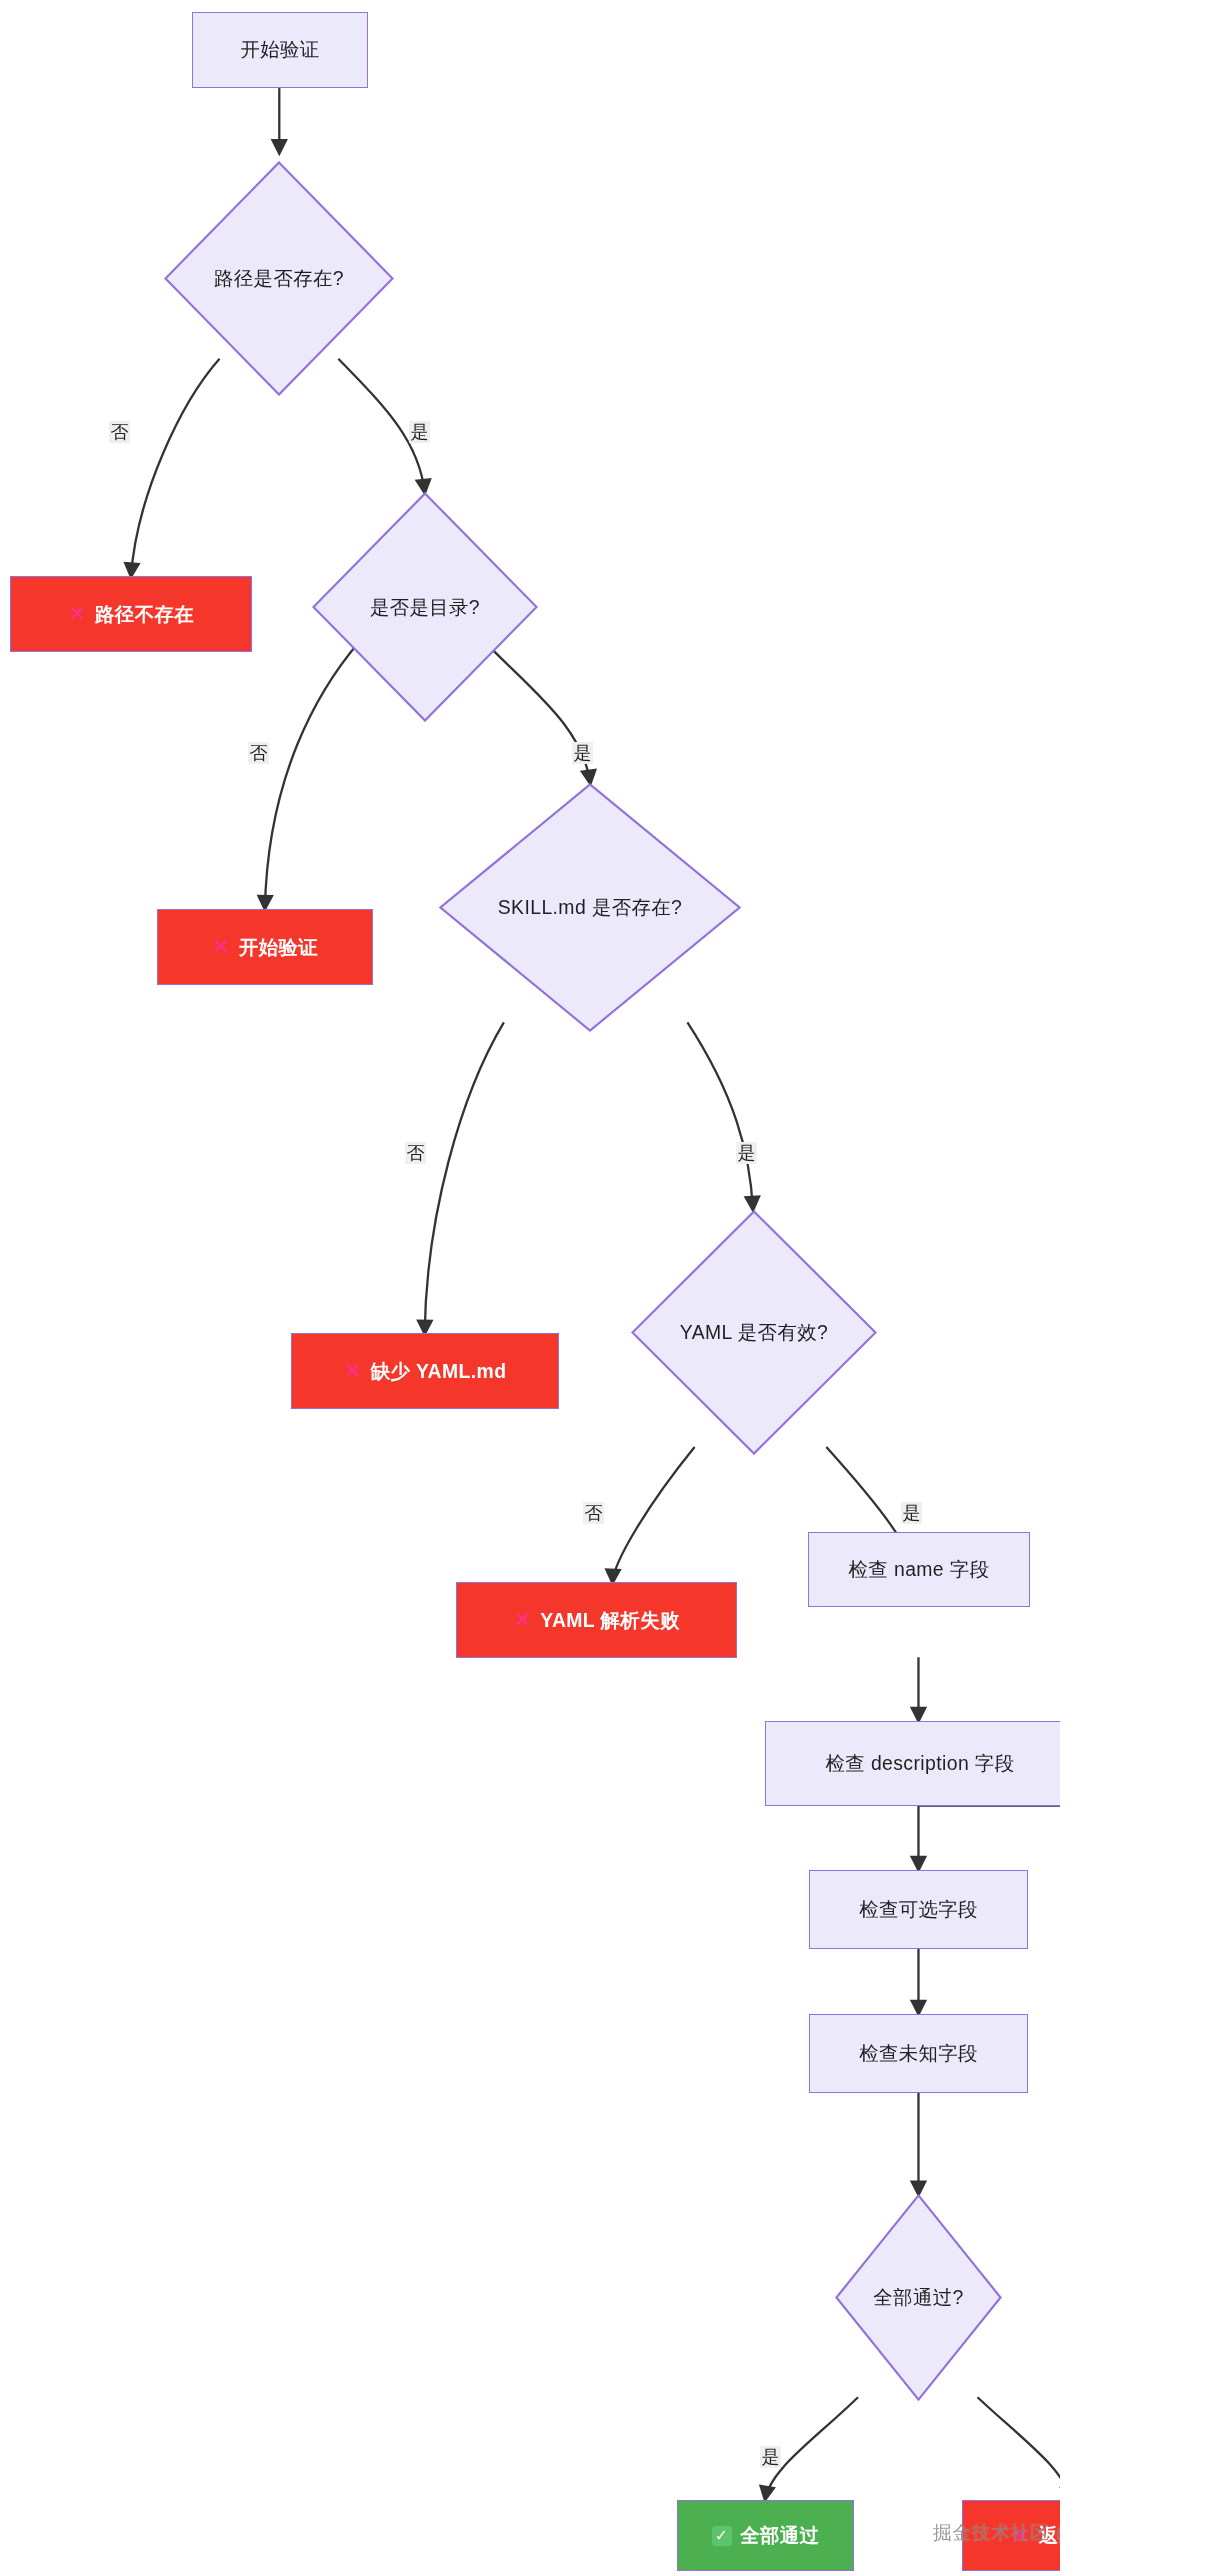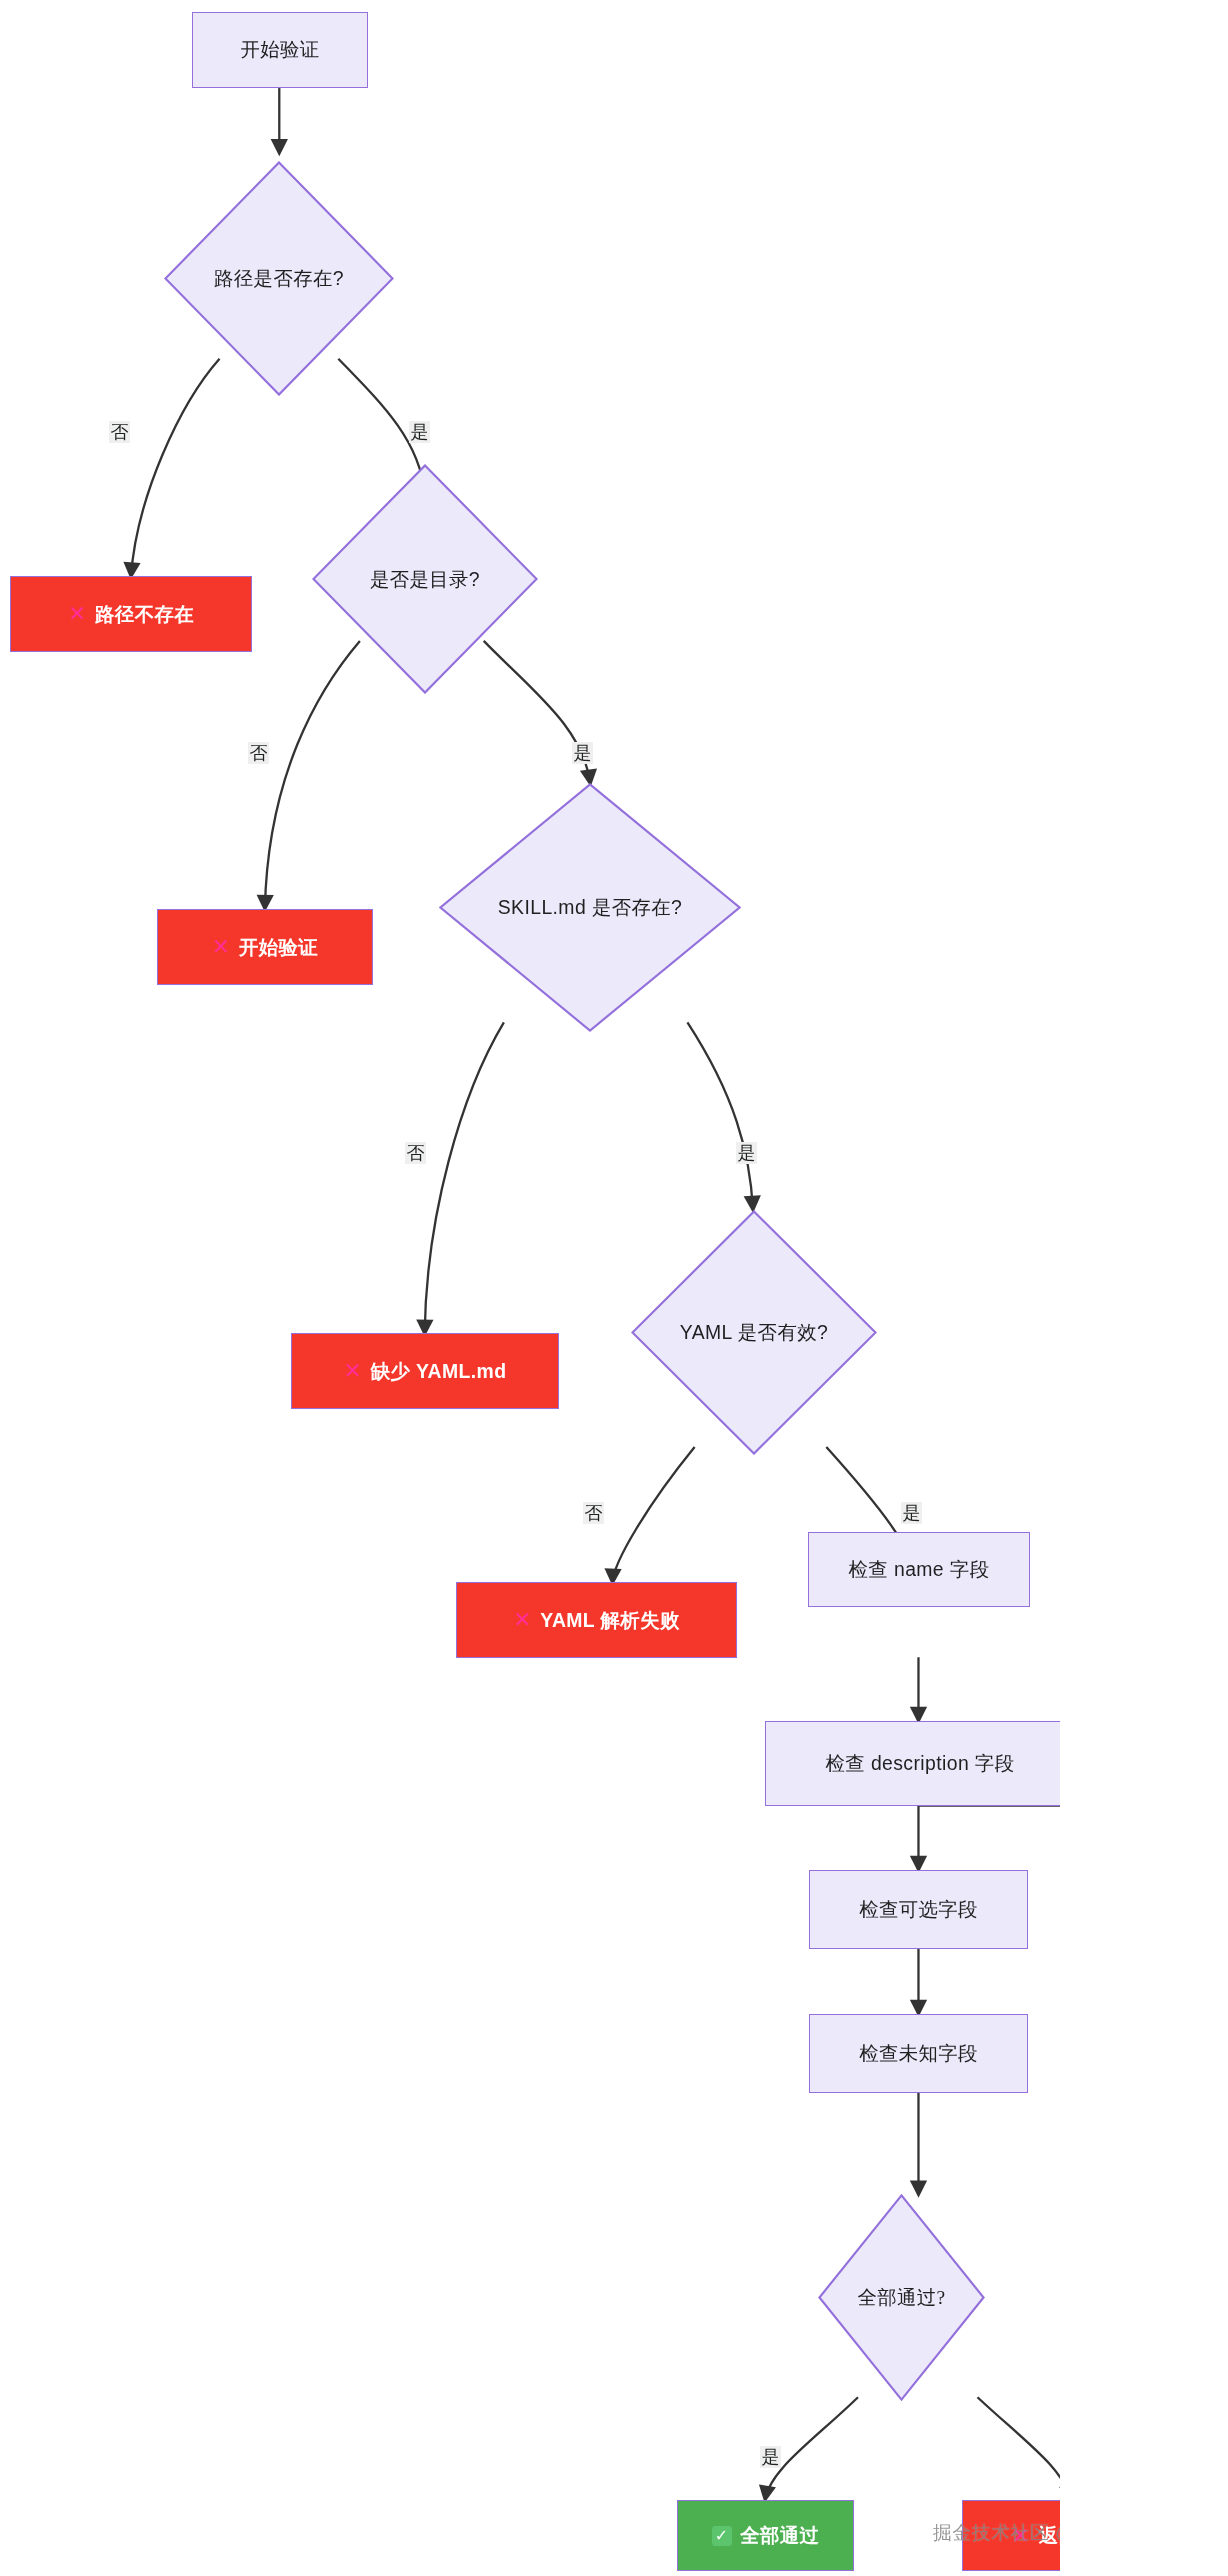--- a/index.html
+++ b/index.html
@@ -176,21 +176,21 @@
       <polygon points="160,2 318,163 160,324 2,163" fill="#ECE9FB" stroke="#9370DB" stroke-width="3"></polygon>
     </svg>
     <span class="diamond-label">路径是否存在?</span>
   </div>
 
   <div class="node err" style="left:10px; top:576px; width:242px; height:76px;">
     <span class="x-icon">✕</span>
     <span>路径不存在</span>
   </div>
 
-  <div class="diamond-wrap" style="left:312px; top:464px; width:226px; height:230px;">
+  <div class="diamond-wrap" style="left:312px; top:492px; width:226px; height:230px;">
     <svg class="diamond-shape" viewBox="0 0 314 320" preserveAspectRatio="none">
       <polygon points="157,2 312,160 157,318 2,160" fill="#ECE9FB" stroke="#9370DB" stroke-width="3"></polygon>
     </svg>
     <span class="diamond-label">是否是目录?</span>
   </div>
 
   <div class="node err" style="left:157px; top:909px; width:216px; height:76px;">
     <span class="x-icon">✕</span>
     <span>开始验证</span>
   </div>
@@ -228,21 +228,21 @@
   </div>
 
   <div class="node rect" style="left:809px; top:1870px; width:219px; height:79px;">
     <span>检查可选字段</span>
   </div>
 
   <div class="node rect" style="left:809px; top:2014px; width:219px; height:79px;">
     <span>检查未知字段</span>
   </div>
 
-  <div class="diamond-wrap" style="left:818px; top:2194px; width:167px; height:207px;font-family:Liberation Serif, serif;">
+  <div class="diamond-wrap" style="left:835px; top:2194px; width:167px; height:207px;">
     <svg class="diamond-shape" viewBox="0 0 232 288" preserveAspectRatio="none">
       <polygon points="116,2 230,144 116,286 2,144" fill="#ECE9FB" stroke="#9370DB" stroke-width="3"></polygon>
     </svg>
     <span class="diamond-label">全部通过?</span>
   </div>
 
   <div class="node ok" style="left:677px; top:2500px; width:177px; height:71px;">
     <span class="check-icon">✓</span>
     <span>全部通过</span>
   </div>

